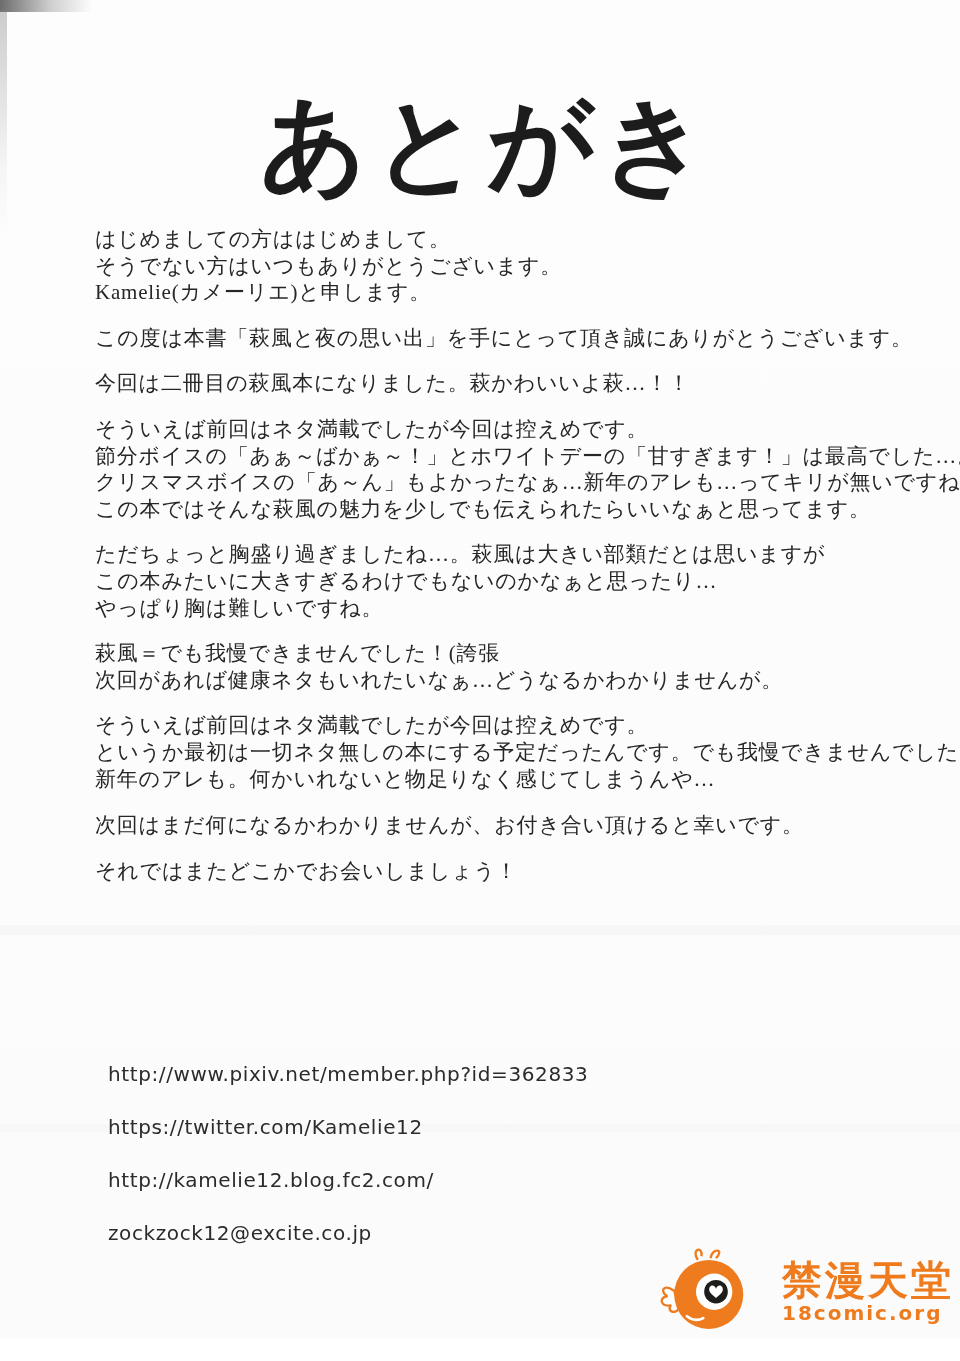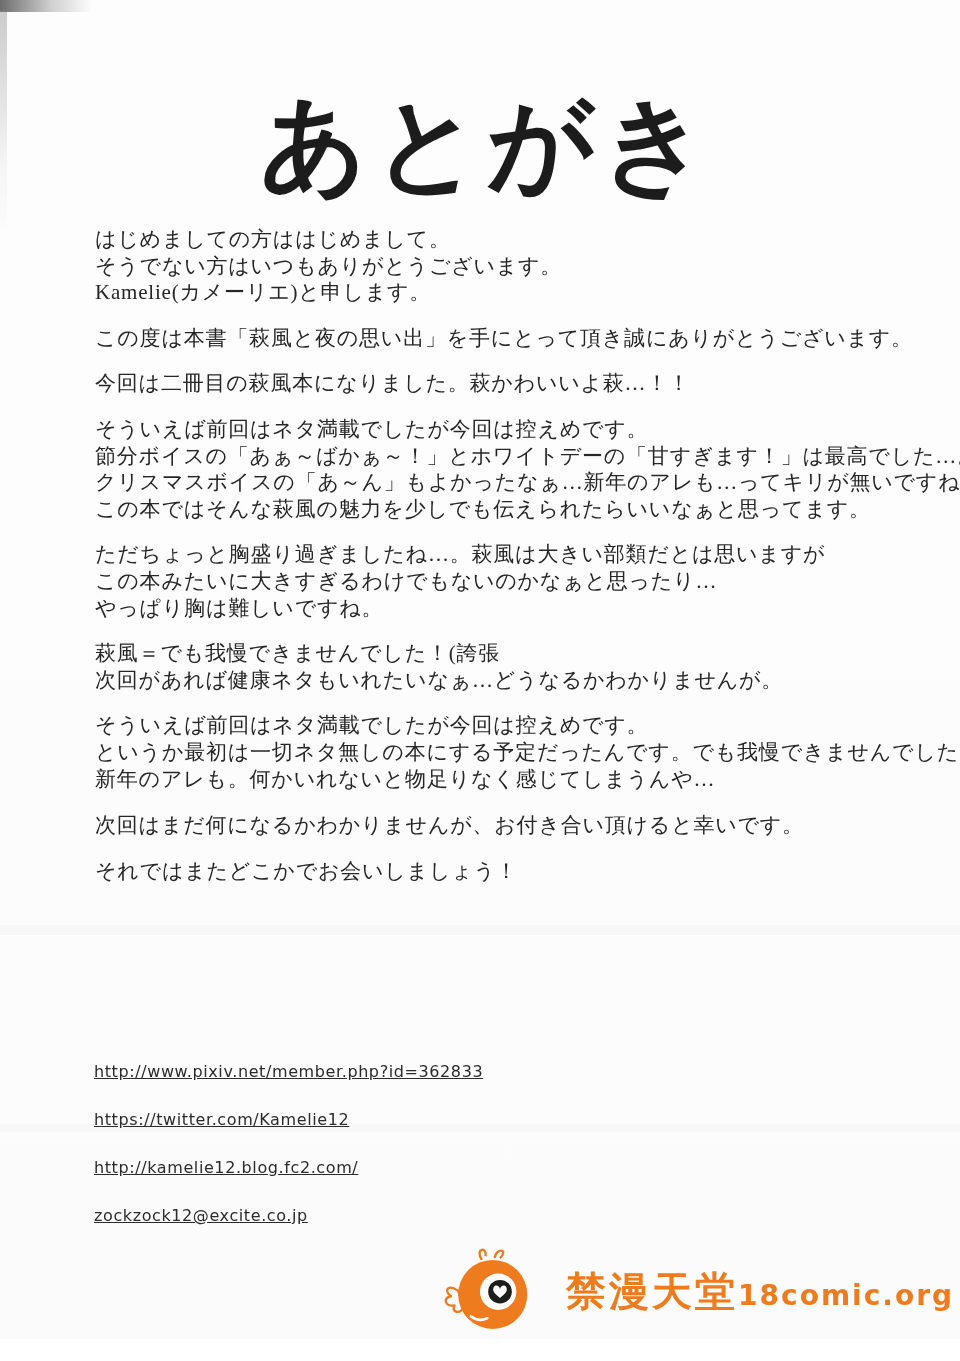--- a/index.html
+++ b/index.html
@@ -58,46 +58,45 @@
     letter-spacing: 0.8px;
     color: #262626;
     font-weight: 500;
   }
   .paragraph { margin-bottom: 19px; }
   .paragraph.gap-before { margin-top: 20px; }
   .line { white-space: nowrap; font-family: Liberation Serif, serif; }
 
   .links {
     position: absolute;
-    top: 1062px; left: 94px;
-    font-size: 16px;
+    top: 1062px; left: 108px;
+    font-size: 20px;
     letter-spacing: 0.6px;
     color: #2b2b2b;
-    text-decoration: underline;
   }
   .link-line { margin-bottom: 29px; white-space: nowrap; }
 
   .watermark {
     position: absolute;
     right: 6px; bottom: 2px;
     display: flex;
     align-items: center;
     gap: 5px;
   }
-  .wm-text { display: flex; flex-direction: row; align-items: flex-end; margin-left: 21px; }
+  .wm-text { display: flex; flex-direction: column; align-items: flex-start; margin-left: 21px; }
   .wm-name {
     font-size: 40px;
     font-weight: 700;
     letter-spacing: 3px;
     color: #ee7b1d;
     line-height: 1.05;
     white-space: nowrap;
   }
   .wm-url {
-    font-size: 28px;
+    font-size: 20px;
     font-weight: 700;
     letter-spacing: 2px;
     color: #ee7b1d;
     line-height: 1.1;
     margin-top: 1px;
     white-space: nowrap;
   }
 </style>
 </head>
 <body>

